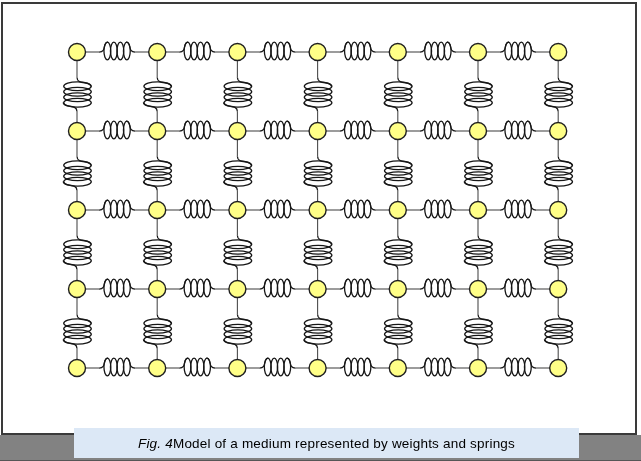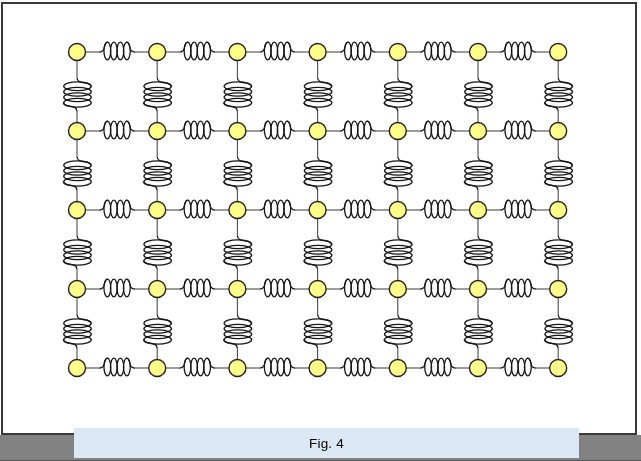--- a/index.html
+++ b/index.html
@@ -21,21 +21,21 @@
     border-bottom:1px solid #565656;box-sizing:border-box;z-index:1;
   }
   .caption-box{
     position:absolute;left:74px;top:428px;width:505px;height:30px;
     background:var(--caption-bg,#dde9f6);
     z-index:3;
     display:flex;align-items:center;justify-content:center;
     font-size:13.5px;color:var(--caption-fg,#000000);
     letter-spacing:0.2px;white-space:nowrap;
   }
-  .caption-box .fig-label{}
+  .caption-box .fig-label{font-style:italic;}
 </style>
 </head>
 <body>
 
 <div class="stage">
   <div class="frame"></div>
   <svg class="lattice-svg" viewBox="0 0 641 435" xmlns="http://www.w3.org/2000/svg">
       <g>
         <line x1="77" y1="52" x2="99.1" y2="52" stroke="#4c4c4c" stroke-width="1.1"></line>
         <line x1="135.1" y1="52" x2="157.2" y2="52" stroke="#4c4c4c" stroke-width="1.1"></line>
@@ -648,14 +648,15 @@
       <circle cx="157.2" cy="368" r="8.5" fill="#ffff87" stroke="#1f1f1f" stroke-width="1.4"></circle>
       <circle cx="237.4" cy="368" r="8.5" fill="#ffff87" stroke="#1f1f1f" stroke-width="1.4"></circle>
       <circle cx="317.6" cy="368" r="8.5" fill="#ffff87" stroke="#1f1f1f" stroke-width="1.4"></circle>
       <circle cx="397.8" cy="368" r="8.5" fill="#ffff87" stroke="#1f1f1f" stroke-width="1.4"></circle>
       <circle cx="478" cy="368" r="8.5" fill="#ffff87" stroke="#1f1f1f" stroke-width="1.4"></circle>
       <circle cx="558.2" cy="368" r="8.5" fill="#ffff87" stroke="#1f1f1f" stroke-width="1.4"></circle>
     </svg>
   <div class="bottom-bar"></div>
   <div class="caption-box">
     <span class="fig-label">Fig. 4</span>
+    <span>Model of a medium represented by weights and springs</span>
   </div>
 </div>
 
 </body></html>

